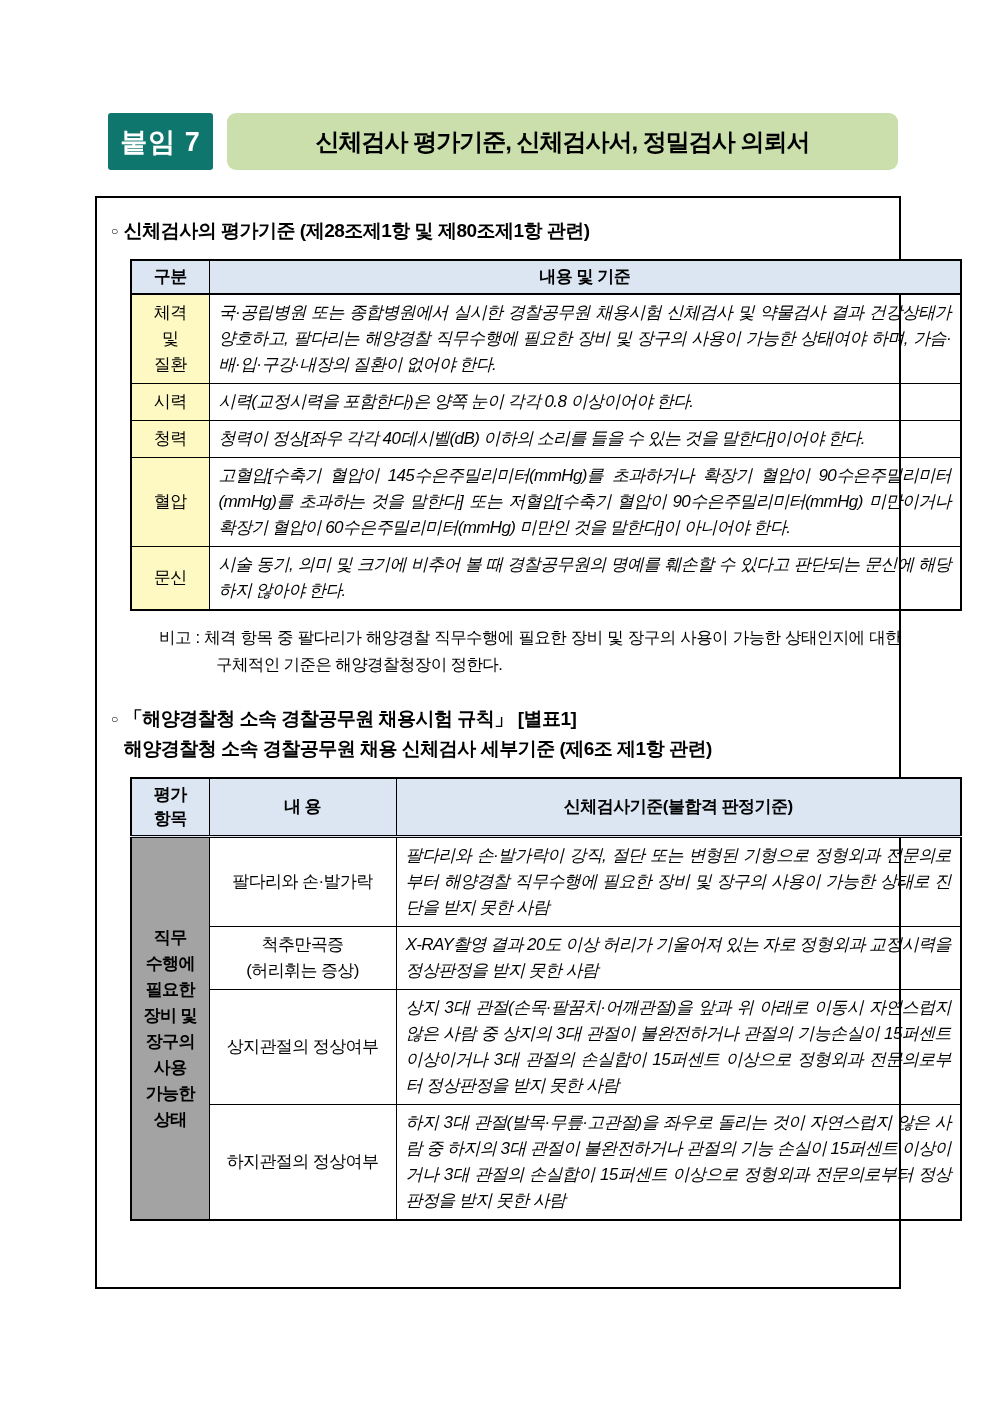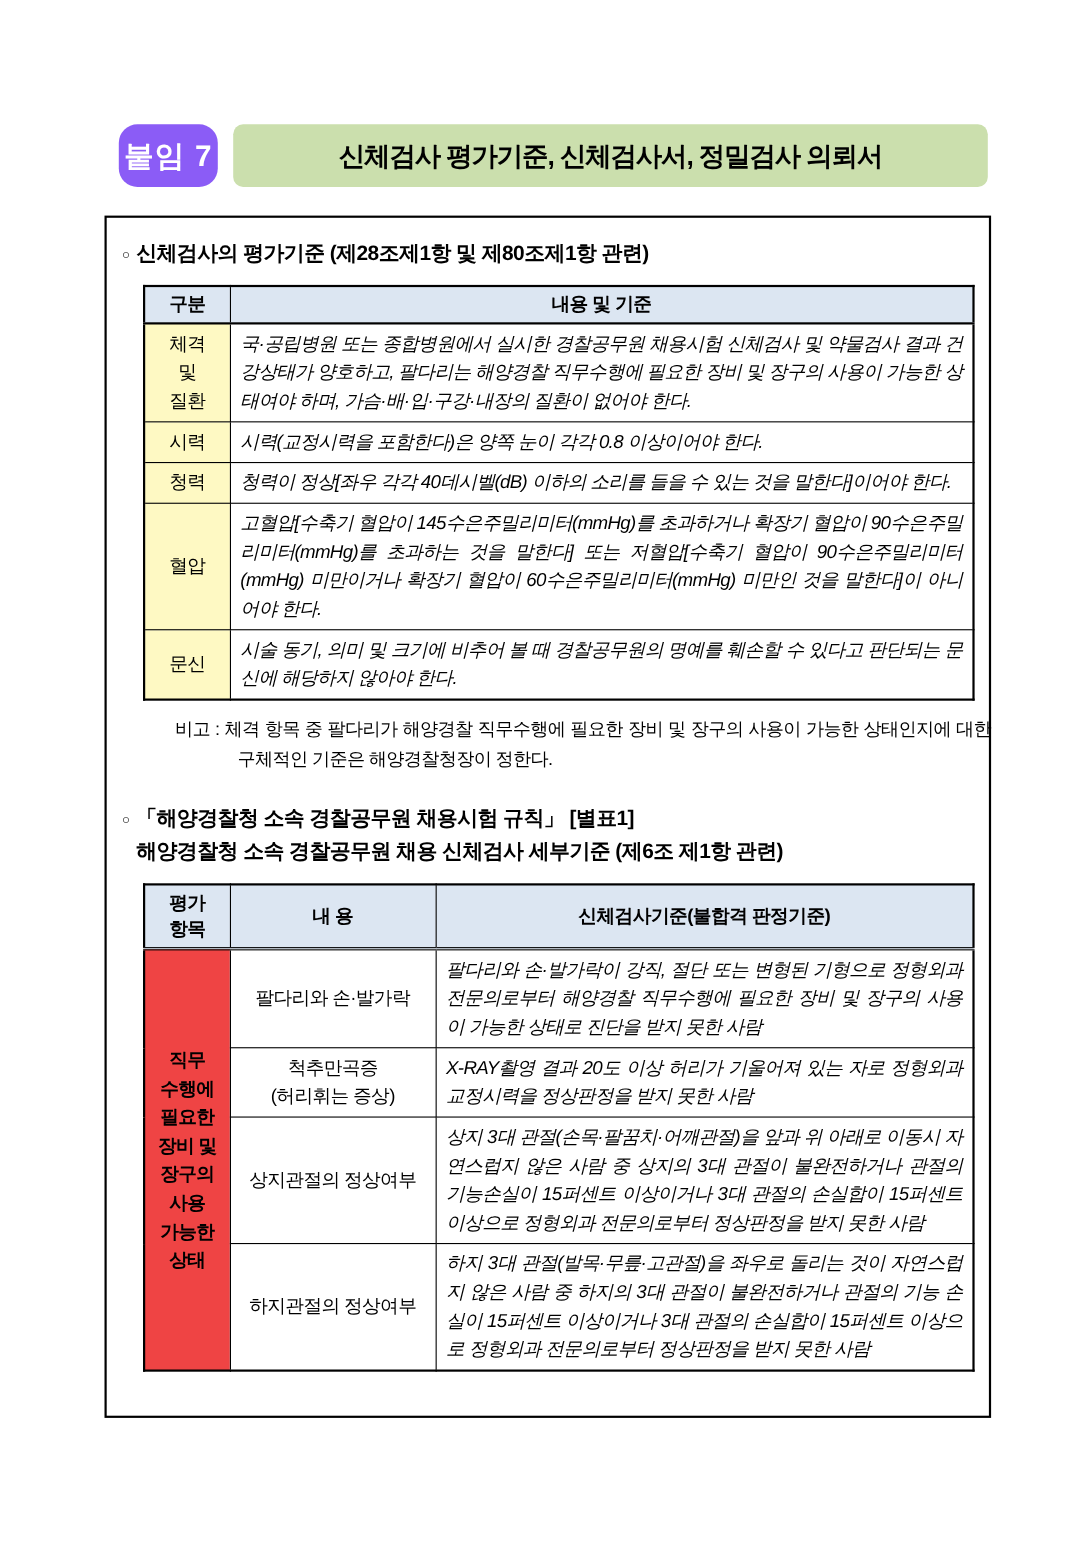--- a/index.html
+++ b/index.html
@@ -11,23 +11,23 @@
     position: relative;
   }
   .page { width: 991px; height: 1401px; position: relative; }
 
   
   .header-row {
     display: flex; align-items: stretch; gap: 14px;
     padding: 113px 93px 0 108px;
   }
   .badge {
-    width: 90px; min-height: 55px;
-    background: #8b5cf6;
-    border-radius: 17px;
+    width: 105px; min-height: 55px;
+    background: #0f766e;
+    border-radius: 3px;
     color: #fff; font-weight: bold; font-size: 27px;
     display: flex; align-items: center; justify-content: center;
     letter-spacing: 1px;
   }
   .title-bar {
     flex: 1; min-height: 57px;
     background: #CBDFAD;
     border-radius: 9px;
     color: #000; font-weight: bold; font-size: 24px;
     display: flex; align-items: center; justify-content: center;
@@ -53,21 +53,21 @@
     font-size: 12px; font-weight: normal;
     line-height: 30px;
     margin-right: 6px;
   }
   .section2-block { margin-top: 26px; }
 
   
   table {
     border-collapse: collapse;
     margin: 13px 0 0 19px;
-    width: 756px;
+    width: 832px;
     table-layout: fixed;
     font-size: 17px;
   }
   table, th, td { border: 1px solid #000; }
   table { border-width: 2px; }
   th {
     background: #DCE6F2;
     font-weight: bold;
     text-align: center;
     padding: 4px 4px;
@@ -86,21 +86,21 @@
     padding: 5px 2px;
     white-space: pre-line;
   }
   td.plain-label {
     background: #fff;
     text-align: center;
     padding: 5px 2px;
     white-space: pre-line;
   }
   td.merge-label {
-    background: #ef4444;
+    background: #a3a3a3;
     text-align: center;
     font-weight: bold;
     white-space: pre-line;
     padding: 5px 2px;
   }
   td.content-cell { text-align: justify; font-style: italic; }
   .t1 col.c1 { width: 78px; }
   .t2 col.c1 { width: 78px; }
   .t2 col.c2 { width: 187px; }
   .t2 thead th { border-bottom: 3px double #000; white-space: pre-line; }

